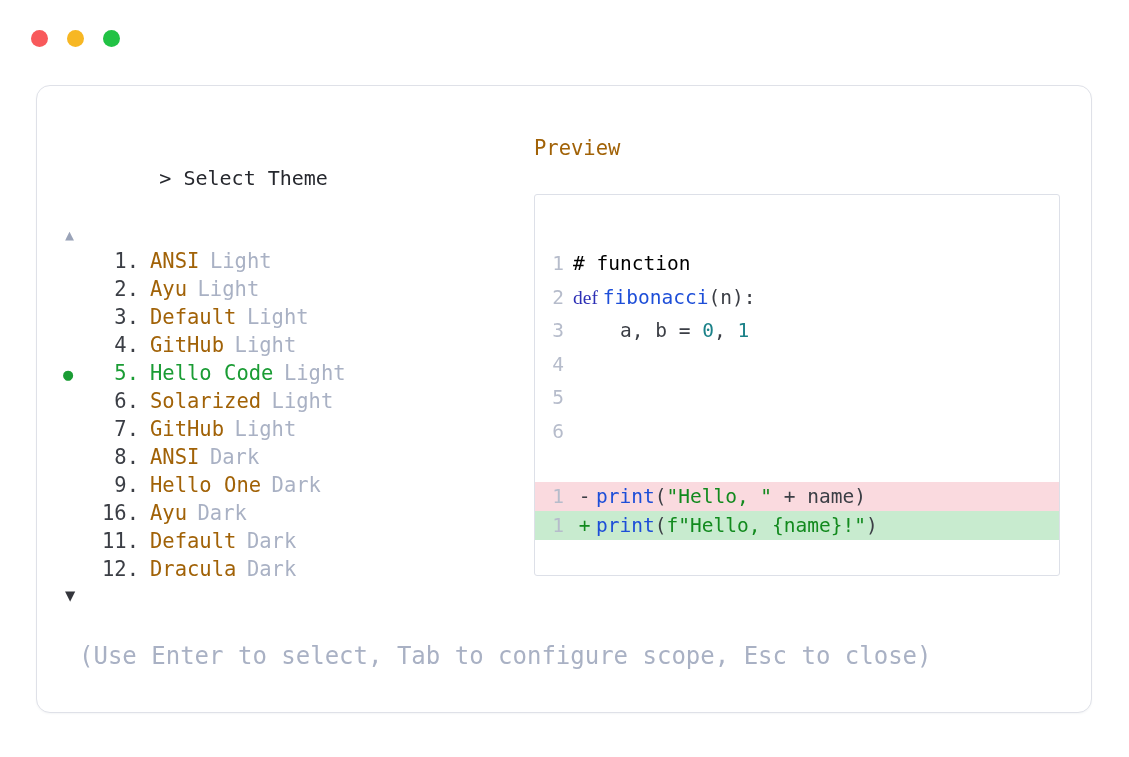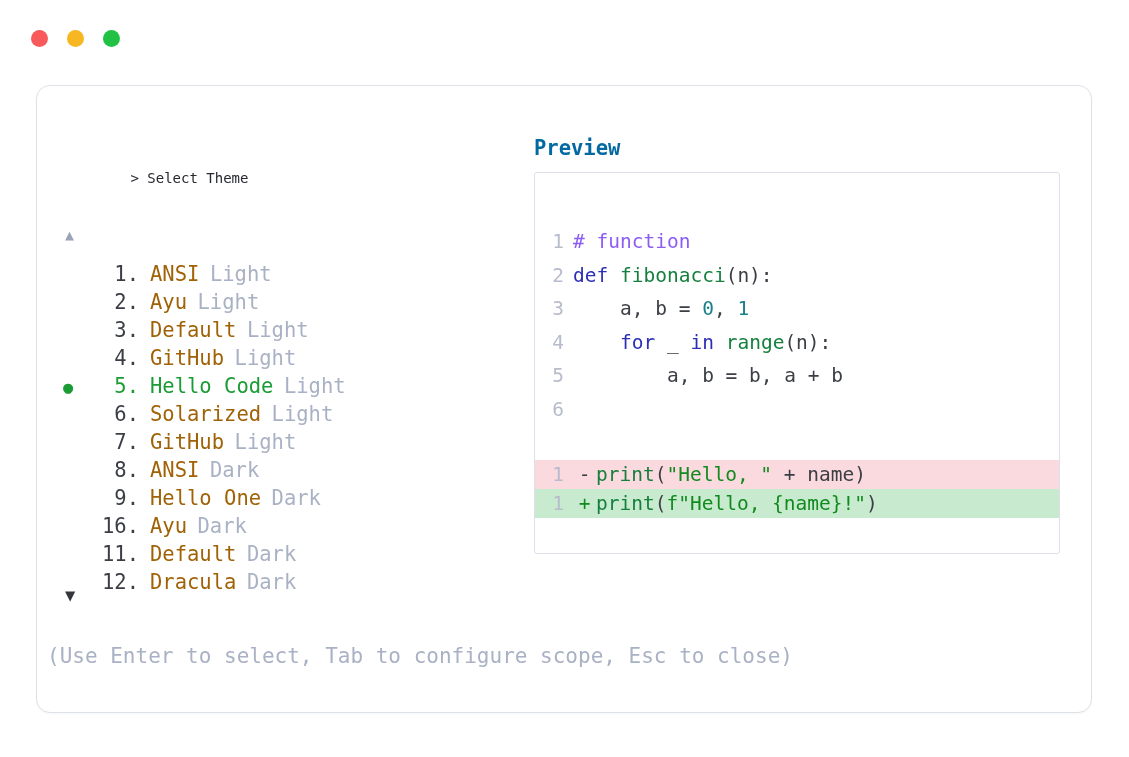--- a/index.html
+++ b/index.html
@@ -57,21 +57,21 @@
 
   
   .left-col {
     position: absolute;
     left: 26px;
     top: 47px;
     width: 470px;
   }
 
   .prompt-line {
-    font-size: 14px;
+    font-size: 20px;
     line-height: 30px;
     color: #26282e;
     letter-spacing: 0px;
     white-space: pre;
   }
   .prompt-caret { color: #26282e; }
 
   .scroll-arrow {
     font-size: 15px;
     line-height: 24px;
@@ -108,50 +108,48 @@
     text-align: right;
     color: #3b3e45;
   }
   .name-cell {
     color: #a16207;
     padding-left: 11px;
   }
   .variant-cell {
     color: #a9b1c4;
     padding-left: 10.5px;
-    margin-top: 13px;
   }
   .theme-row.selected .num-cell,
   .theme-row.selected .name-cell { color: #1a9c34; }
   .theme-row.selected .variant-cell { color: #a9b1c4; }
 
   .hint {
     position: absolute;
-    left: 10px;
+    left: 42px;
     top: 555px;
-    font-size: 21px;
+    font-size: 24px;
     line-height: 30px;
     color: #a9b1c4;
     white-space: pre;
   }
 
   
   .right-col {
     position: absolute;
     left: 497px;
     top: 47px;
     width: 530px;
   }
   .preview-label {
     font-size: 20.5px;
     line-height: 30px;
-    color: #0369a1;
-    white-space: pre;
-    margin-bottom: 9px;
-    font-weight: bold;
+    color: #a16207;
+    white-space: pre;
+    margin-bottom: 31px;
   }
   .preview-box {
     width: 526px;
     height: 382px;
     box-sizing: border-box;
     background: #ffffff;
     border: 1.5px solid #dde0e8;
     border-radius: 3px;
     padding: 52px 0 0 0;
     overflow: hidden;
@@ -168,23 +166,23 @@
   .gutter {
     flex: 0 0 38px;
     width: 38px;
     text-align: right;
     color: #b6bccb;
     padding-right: 9px;
     box-sizing: border-box;
   }
   .code-text { color: #3b3e45; }
 
-  .tok-comment { color: #8b5cf6; margin-top: 8px; }
-  .tok-kw      { color: #2c2fb5; }
-  .tok-fn      { color: #15803d; }
+  .tok-comment { color: #000000; margin-top: 8px; }
+  .tok-kw      { color: #2c2fb5; font-family: Liberation Serif, serif; }
+  .tok-fn      { color: #1d4ed8; }
   .tok-num     { color: #1a8188; }
   .tok-str     { color: #128a1e; }
   .tok-plain   { color: #3b3e45; }
 
   .code-gap { height: 34px; }
 
   .diff-line { display: flex; align-items: baseline; font-size: 19.5px; line-height: 29px; height: 29px; white-space: pre; }
   .diff-line.del { background: #fadadf; }
   .diff-line.add { background: #c8ebcf; }
   .diff-sign { flex: 0 0 23px; width: 23px; text-align: center; }
@@ -232,22 +230,22 @@
 
     <div class="hint">(Use Enter to select, Tab to configure scope, Esc to close)</div>
 
     <div class="right-col">
       <div class="preview-label">Preview</div>
       <div class="preview-box">
         <div id="code-block">
             <div class="code-line"><span class="gutter">1</span><span class="code-text"><span class="tok-comment"># function</span></span></div>
             <div class="code-line"><span class="gutter">2</span><span class="code-text"><span class="tok-kw">def </span><span class="tok-fn">fibonacci</span><span class="tok-plain">(n):</span></span></div>
             <div class="code-line"><span class="gutter">3</span><span class="code-text"><span class="tok-plain">    a, b = </span><span class="tok-num">0</span><span class="tok-plain">, </span><span class="tok-num">1</span></span></div>
-            <div class="code-line"><span class="gutter">4</span><span class="code-text"><span class="tok-plain">    </span><span class="tok-kw">for</span><span class="tok-plain"> _ </span><span class="tok-kw">in</span><span class="tok-plain"> </span><span class="tok-fn">range</span><span class="tok-plain">(n):</span></span></div>
-            <div class="code-line"><span class="gutter">5</span><span class="code-text"><span class="tok-plain">        a, b = b, a + b</span></span></div>
+            <div class="code-line"><span class="gutter">4</span></div>
+            <div class="code-line"><span class="gutter">5</span></div>
             <div class="code-line"><span class="gutter">6</span></div>
           </div>
         <div class="code-gap"></div>
         <div id="diff-block">
             <div class="diff-line del"><span class="gutter">1</span><span class="diff-sign">-</span><span class="code-text"><span class="tok-fn">print</span><span class="tok-plain">(</span><span class="tok-str">"Hello, "</span><span class="tok-plain"> + name)</span></span></div>
             <div class="diff-line add"><span class="gutter">1</span><span class="diff-sign">+</span><span class="code-text"><span class="tok-fn">print</span><span class="tok-plain">(</span><span class="tok-str">f"Hello, {name}!"</span><span class="tok-plain">)</span></span></div>
           </div>
       </div>
     </div>
 

